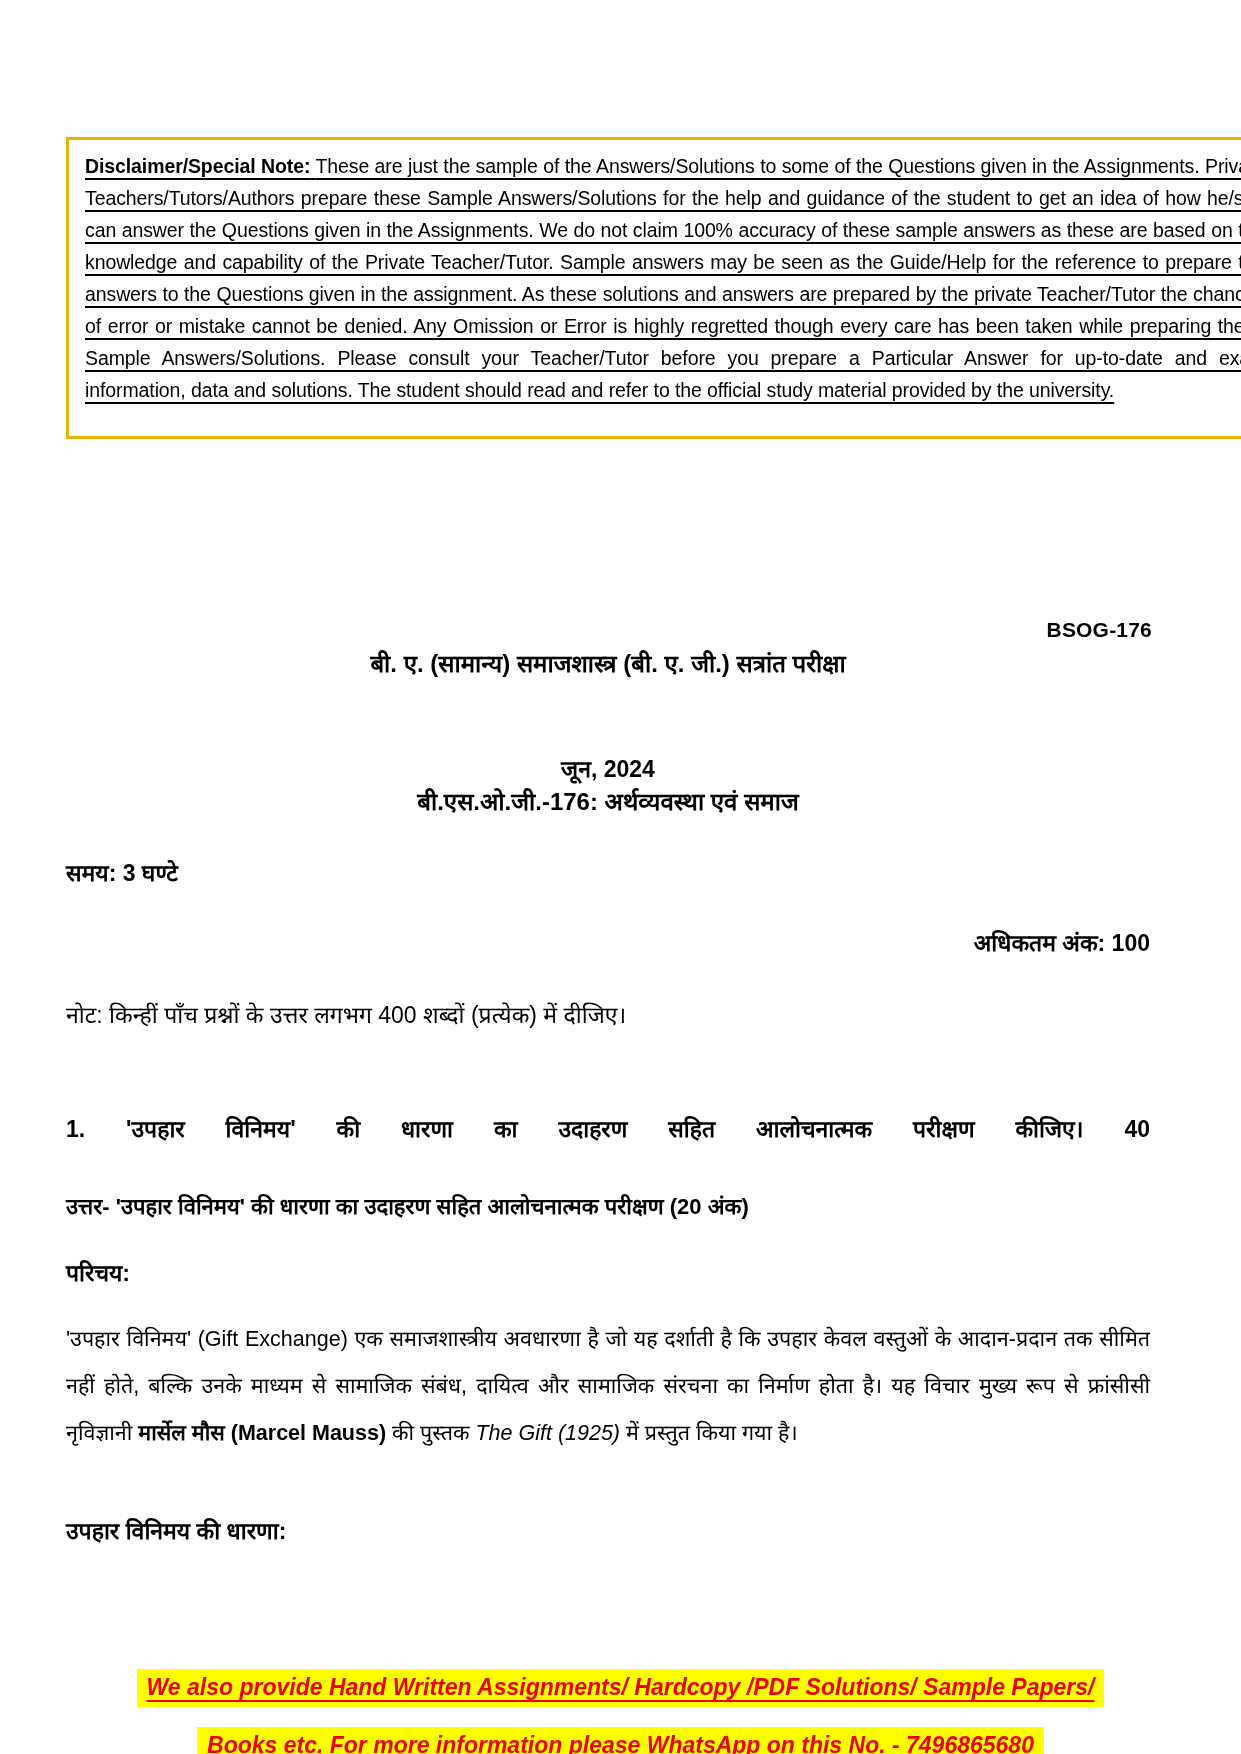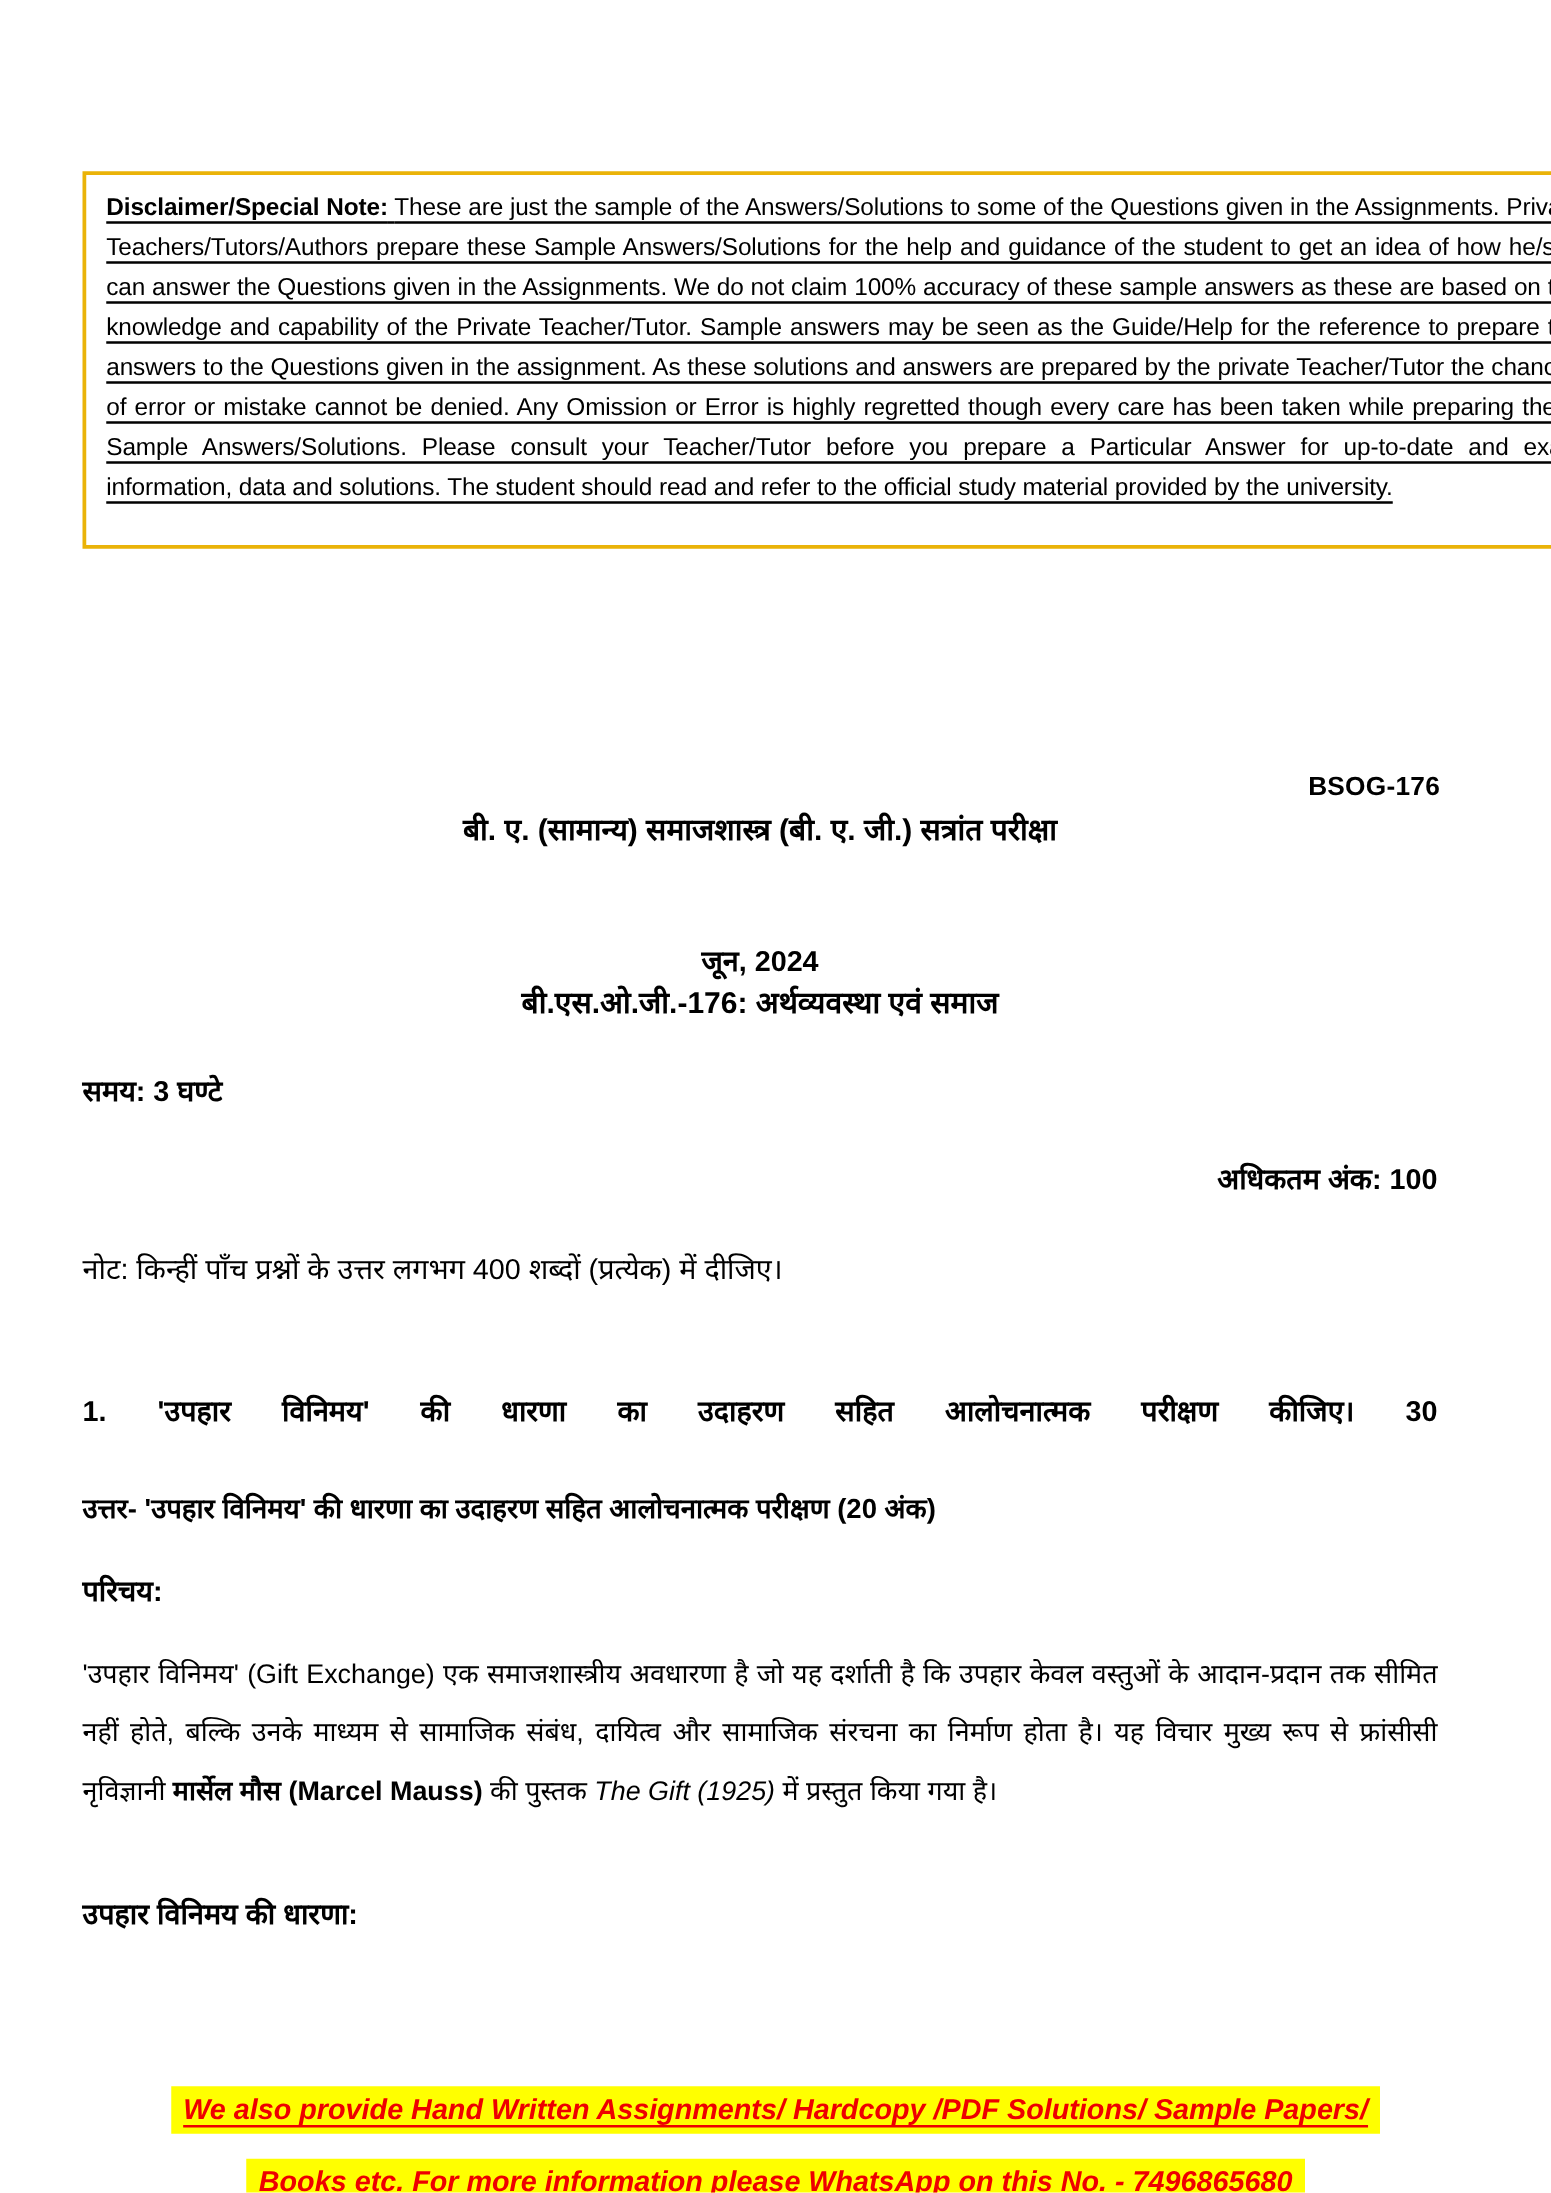--- a/index.html
+++ b/index.html
@@ -92,21 +92,21 @@
   <div class="abs course-code">BSOG-176</div>
 
   <div class="abs center-line exam-title">बी. ए. (सामान्य) समाजशास्त्र (बी. ए. जी.) सत्रांत परीक्षा</div>
   <div class="abs center-line exam-session">जून, 2024</div>
   <div class="abs center-line paper-title">बी.एस.ओ.जी.-176: अर्थव्यवस्था एवं समाज</div>
 
   <div class="abs time-allowed">समय: 3 घण्टे</div>
   <div class="abs max-marks">अधिकतम अंक: 100</div>
   <div class="abs exam-note">नोट: किन्हीं पाँच प्रश्नों के उत्तर लगभग 400 शब्दों (प्रत्येक) में दीजिए।</div>
 
-  <div class="abs question"><span>1. 'उपहार विनिमय' की धारणा का उदाहरण सहित आलोचनात्मक परीक्षण कीजिए।</span> <span>30</span></div>
+  <div class="abs question"><span>1. 'उपहार विनिमय' की धारणा का उदाहरण सहित आलोचनात्मक परीक्षण कीजिए।</span> <span>40</span></div>
 
   <div class="abs answer-heading">उत्तर- 'उपहार विनिमय' की धारणा का उदाहरण सहित आलोचनात्मक परीक्षण (20 अंक)</div>
 
   <div class="abs section-heading intro-heading">परिचय:</div>
 
   <p class="abs para intro-para"><span>'उपहार विनिमय' (Gift Exchange) एक समाजशास्त्रीय अवधारणा है जो यह दर्शाती है कि उपहार केवल वस्तुओं के आदान-प्रदान तक सीमित नहीं होते, बल्कि उनके माध्यम से सामाजिक संबंध, दायित्व और सामाजिक संरचना का निर्माण होता है। यह विचार मुख्य रूप से फ्रांसीसी नृविज्ञानी </span><b>मार्सेल मौस</b> <b>(Marcel Mauss)</b><span> की पुस्तक </span><i>The Gift (1925)</i><span> में प्रस्तुत किया गया है।</span></p>
 
   <div class="abs section-heading concept-heading">उपहार विनिमय की धारणा:</div>
 
 

